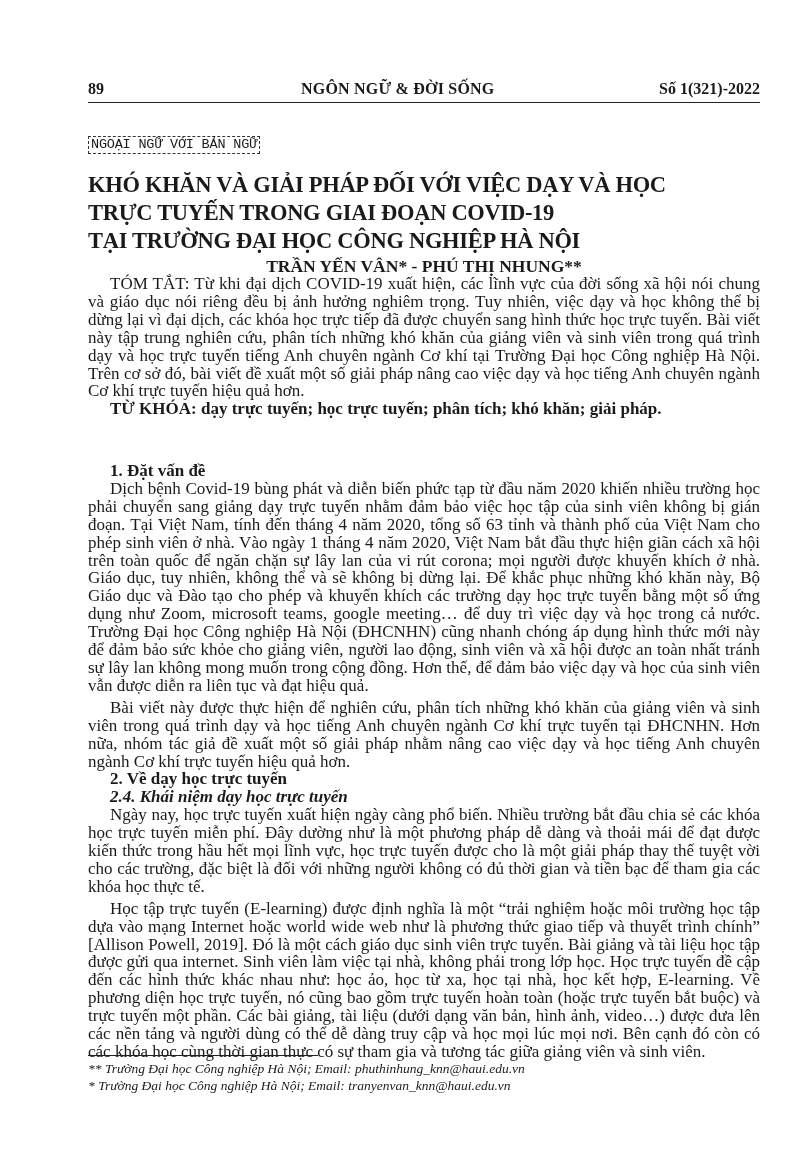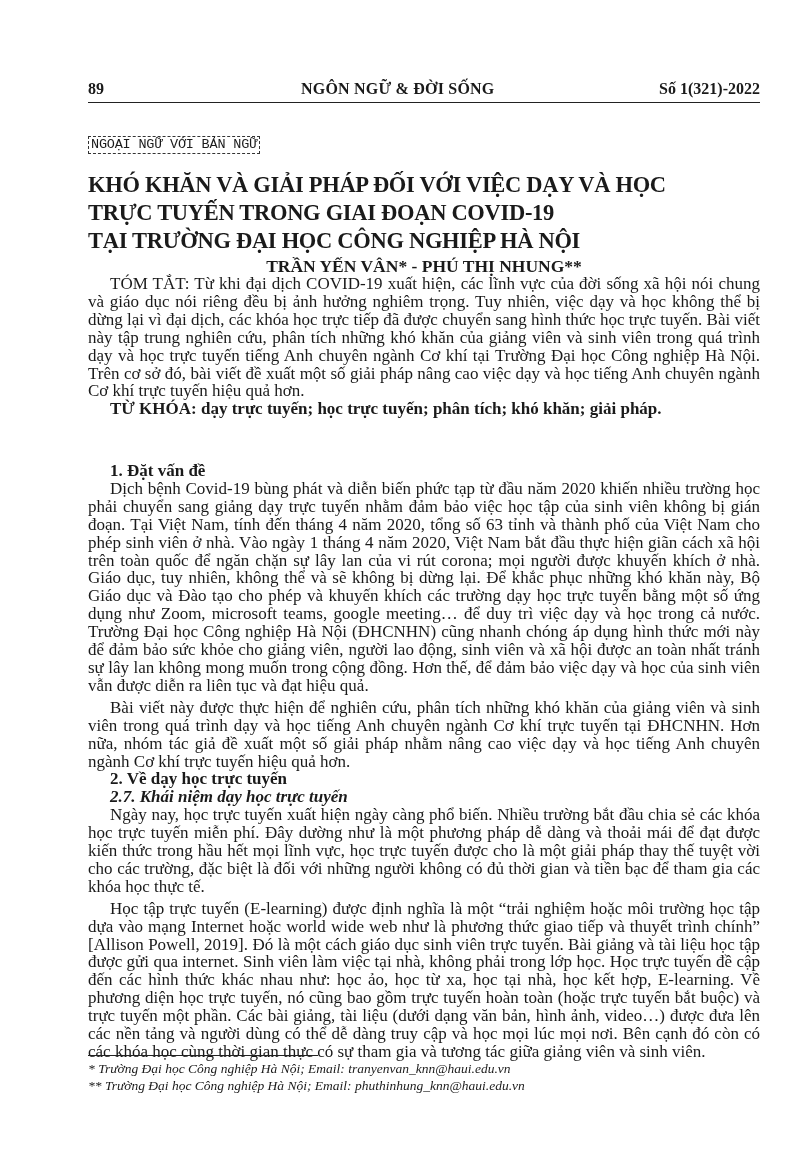--- a/index.html
+++ b/index.html
@@ -78,25 +78,25 @@
     <p class="p-indent">TÓM TẮT: Từ khi đại dịch COVID-19 xuất hiện, các lĩnh vực của đời sống xã hội nói chung và giáo dục nói riêng đều bị ảnh hưởng nghiêm trọng. Tuy nhiên, việc dạy và học không thể bị dừng lại vì đại dịch, các khóa học trực tiếp đã được chuyển sang hình thức học trực tuyến. Bài viết này tập trung nghiên cứu, phân tích những khó khăn của giảng viên và sinh viên trong quá trình dạy và học trực tuyến tiếng Anh chuyên ngành Cơ khí tại Trường Đại học Công nghiệp Hà Nội. Trên cơ sở đó, bài viết đề xuất một số giải pháp nâng cao việc dạy và học tiếng Anh chuyên ngành Cơ khí trực tuyến hiệu quả hơn.</p>
     <p class="meta-line">TỪ KHÓA: dạy trực tuyến; học trực tuyến; phân tích; khó khăn; giải pháp.</p>
   </div>
 
   <div class="body-text section-body">
     <p class="h1">1. Đặt vấn đề</p>
     <p class="p-indent">Dịch bệnh Covid-19 bùng phát và diễn biến phức tạp từ đầu năm 2020 khiến nhiều trường học phải chuyển sang giảng dạy trực tuyến nhằm đảm bảo việc học tập của sinh viên không bị gián đoạn. Tại Việt Nam, tính đến tháng 4 năm 2020, tổng số 63 tỉnh và thành phố của Việt Nam cho phép sinh viên ở nhà. Vào ngày 1 tháng 4 năm 2020, Việt Nam bắt đầu thực hiện giãn cách xã hội trên toàn quốc để ngăn chặn sự lây lan của vi rút corona; mọi người được khuyến khích ở nhà. Giáo dục, tuy nhiên, không thể và sẽ không bị dừng lại. Để khắc phục những khó khăn này, Bộ Giáo dục và Đào tạo cho phép và khuyến khích các trường dạy học trực tuyến bằng một số ứng dụng như Zoom, microsoft teams, google meeting… để duy trì việc dạy và học trong cả nước. Trường Đại học Công nghiệp Hà Nội (ĐHCNHN) cũng nhanh chóng áp dụng hình thức mới này để đảm bảo sức khỏe cho giảng viên, người lao động, sinh viên và xã hội được an toàn nhất tránh sự lây lan không mong muốn trong cộng đồng. Hơn thế, để đảm bảo việc dạy và học của sinh viên vẫn được diễn ra liên tục và đạt hiệu quả.</p>
     <div class="gap"></div>
     <p class="p-indent">Bài viết này được thực hiện để nghiên cứu, phân tích những khó khăn của giảng viên và sinh viên trong quá trình dạy và học tiếng Anh chuyên ngành Cơ khí trực tuyến tại ĐHCNHN. Hơn nữa, nhóm tác giả đề xuất một số giải pháp nhằm nâng cao việc dạy và học tiếng Anh chuyên ngành Cơ khí trực tuyến hiệu quả hơn.</p>
     <p class="h1">2. Về dạy học trực tuyến</p>
-    <p class="h2">2.7. Khái niệm dạy học trực tuyến</p>
+    <p class="h2">2.4. Khái niệm dạy học trực tuyến</p>
     <p class="p-indent">Ngày nay, học trực tuyến xuất hiện ngày càng phổ biến. Nhiều trường bắt đầu chia sẻ các khóa học trực tuyến miễn phí. Đây dường như là một phương pháp dễ dàng và thoải mái để đạt được kiến thức trong hầu hết mọi lĩnh vực, học trực tuyến được cho là một giải pháp thay thế tuyệt vời cho các trường, đặc biệt là đối với những người không có đủ thời gian và tiền bạc để tham gia các khóa học thực tế.</p>
     <div class="gap"></div>
     <p class="p-indent">Học tập trực tuyến (E-learning) được định nghĩa là một “trải nghiệm hoặc môi trường học tập dựa vào mạng Internet hoặc world wide web như là phương thức giao tiếp và thuyết trình chính” [Allison Powell, 2019]. Đó là một cách giáo dục sinh viên trực tuyến. Bài giảng và tài liệu học tập được gửi qua internet. Sinh viên làm việc tại nhà, không phải trong lớp học. Học trực tuyến đề cập đến các hình thức khác nhau như: học ảo, học từ xa, học tại nhà, học kết hợp, E-learning. Về phương diện học trực tuyến, nó cũng bao gồm trực tuyến hoàn toàn (hoặc trực tuyến bắt buộc) và trực tuyến một phần. Các bài giảng, tài liệu (dưới dạng văn bản, hình ảnh, video…) được đưa lên các nền tảng và người dùng có thể dễ dàng truy cập và học mọi lúc mọi nơi. Bên cạnh đó còn có các khóa học cùng thời gian thực có sự tham gia và tương tác giữa giảng viên và sinh viên.</p>
   </div>
 
   <div class="footnote-rule"></div>
   <div class="footnotes">
+    <p>** Trường Đại học Công nghiệp Hà Nội; Email: phuthinhung_knn@haui.edu.vn</p>
     <p>* Trường Đại học Công nghiệp Hà Nội; Email: tranyenvan_knn@haui.edu.vn</p>
-    <p>** Trường Đại học Công nghiệp Hà Nội; Email: phuthinhung_knn@haui.edu.vn</p>
   </div>
 
 </div>
 
 </body></html>

